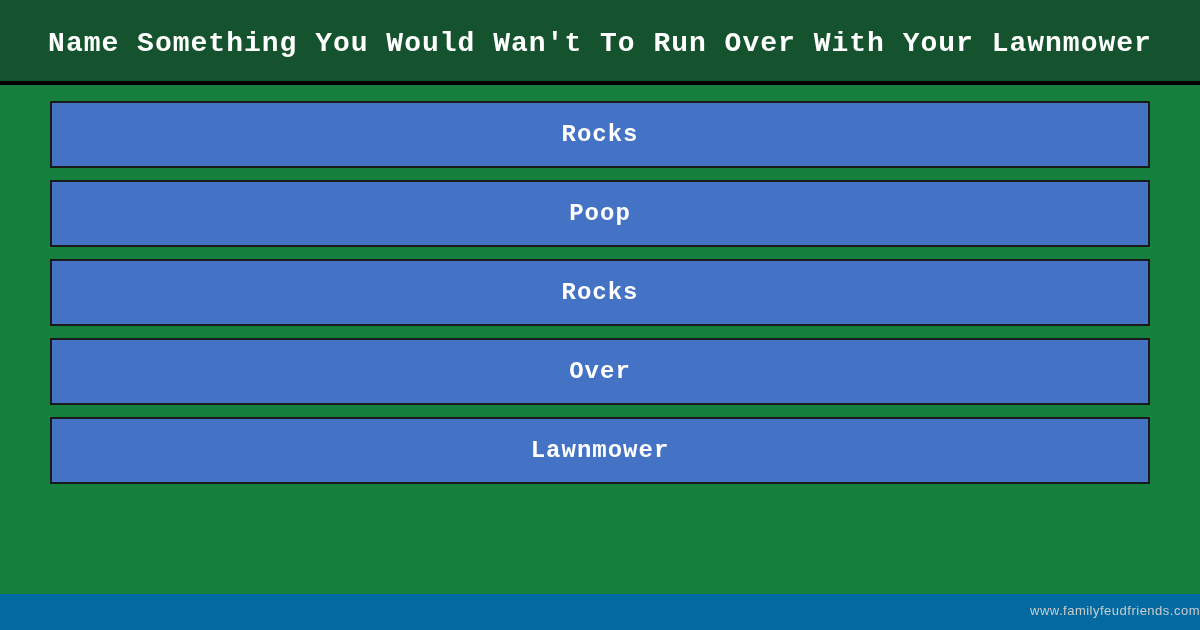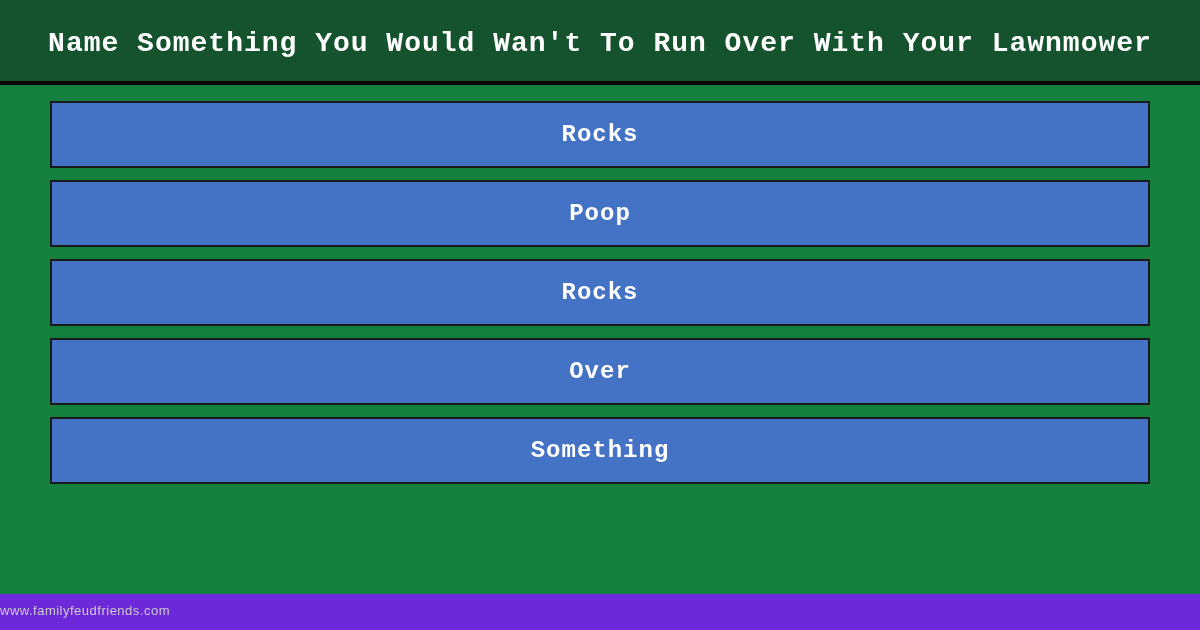--- a/index.html
+++ b/index.html
@@ -73,22 +73,22 @@
       text-align: center;
       padding: 18px 20px;
       cursor: pointer;
       letter-spacing: 1px;
       display: block;
     }
 
     .footer {
       width: 100%;
       padding: 8px 0 10px 0;
-      text-align: left;
-      background-color: #6d28d9;
+      text-align: right;
+      background-color: #0369a1;
     }
 
     .footer-text {
       color: #cccccc;
       font-size: 13px;
       font-family: Arial, sans-serif;
       letter-spacing: 0.5px;
     }
   </style>
 </head>
@@ -115,21 +115,21 @@
 
     <div class="answer-row">
       <button class="answer-button">Rocks</button>
     </div>
 
     <div class="answer-row">
       <button class="answer-button">Over</button>
     </div>
 
     <div class="answer-row">
-      <button class="answer-button">Something</button>
+      <button class="answer-button">Lawnmower</button>
     </div>
 
   </div>
 
   <div class="footer">
     <span class="footer-text">www.familyfeudfriends.com</span>
   </div>
 
 </div>
 

